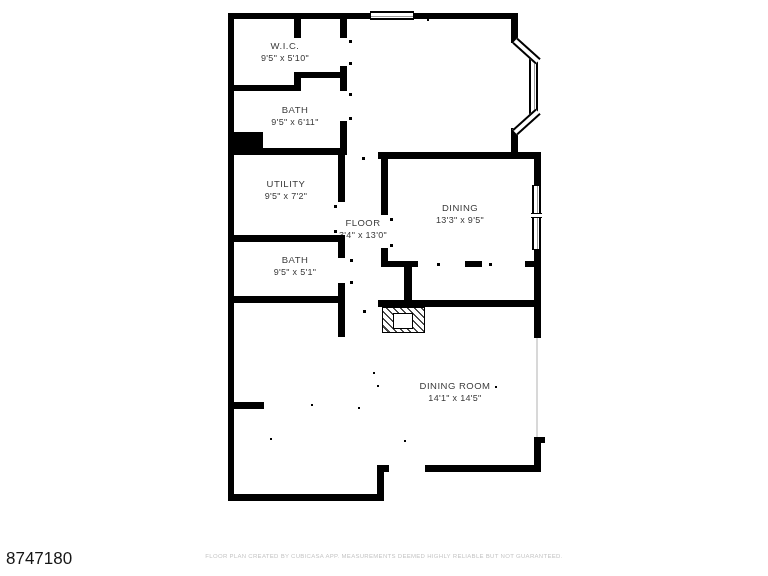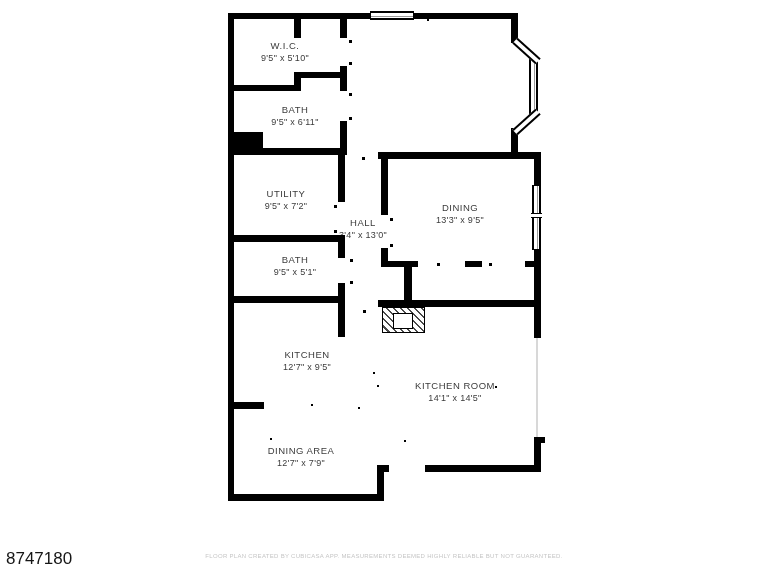--- a/index.html
+++ b/index.html
@@ -106,44 +106,36 @@
     </div>
 
   <div class="room" style="left:220px;top:40px">
     <div class="rname">W.I.C.</div>
     <div class="rdims">9'5" x 5'10"</div>
   </div>
   <div class="room" style="left:230px;top:104px">
     <div class="rname">BATH</div>
     <div class="rdims">9'5" x 6'11"</div>
   </div>
-  <div class="room" style="left:221px;top:188px">
+  <div class="room" style="left:221px;top:178px">
     <div class="rname">UTILITY</div>
     <div class="rdims">9'5" x 7'2"</div>
   </div>
   <div class="room" style="left:298px;top:217px">
-    <div class="rname">HALL</div>
+    <div class="rname">FLOOR</div>
     <div class="rdims">3'4" x 13'0"</div>
   </div>
   <div class="room" style="left:395px;top:202px">
     <div class="rname">DINING</div>
     <div class="rdims">13'3" x 9'5"</div>
   </div>
   <div class="room" style="left:230px;top:254px">
     <div class="rname">BATH</div>
     <div class="rdims">9'5" x 5'1"</div>
   </div>
-  <div class="room" style="left:242px;top:349px">
-    <div class="rname">KITCHEN</div>
-    <div class="rdims">12'7" x 9'5"</div>
-  </div>
   <div class="room" style="left:390px;top:380px">
-    <div class="rname">KITCHEN ROOM</div>
+    <div class="rname">DINING ROOM</div>
     <div class="rdims">14'1" x 14'5"</div>
-  </div>
-  <div class="room" style="left:236px;top:445px">
-    <div class="rname">DINING AREA</div>
-    <div class="rdims">12'7" x 7'9"</div>
   </div>
 
   <div class="listing-id">8747180</div>
   <div class="footer">FLOOR PLAN CREATED BY CUBICASA APP. MEASUREMENTS DEEMED HIGHLY RELIABLE BUT NOT GUARANTEED.</div>
 </div>
 
 </body></html>

